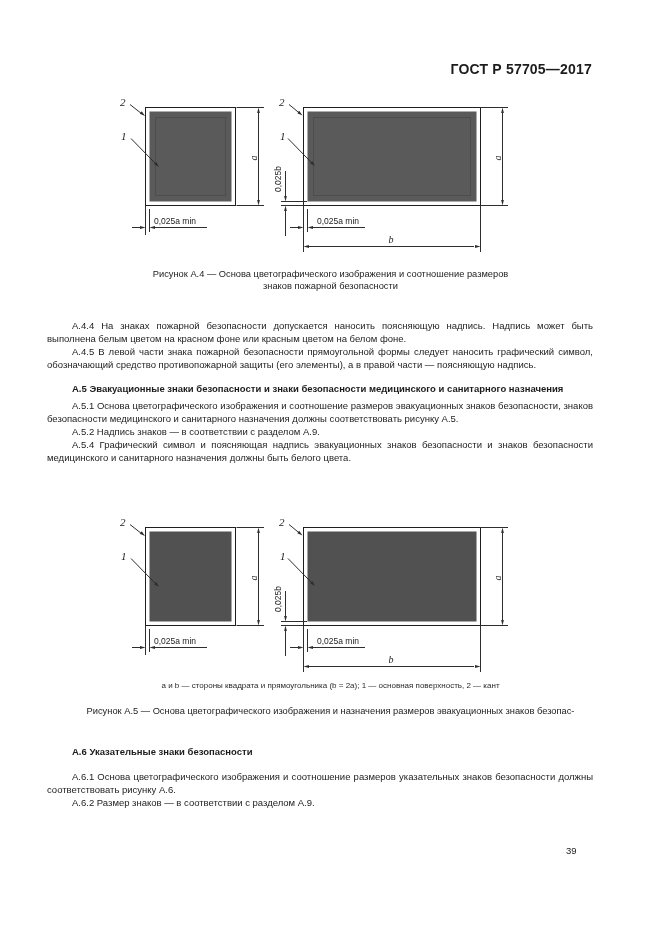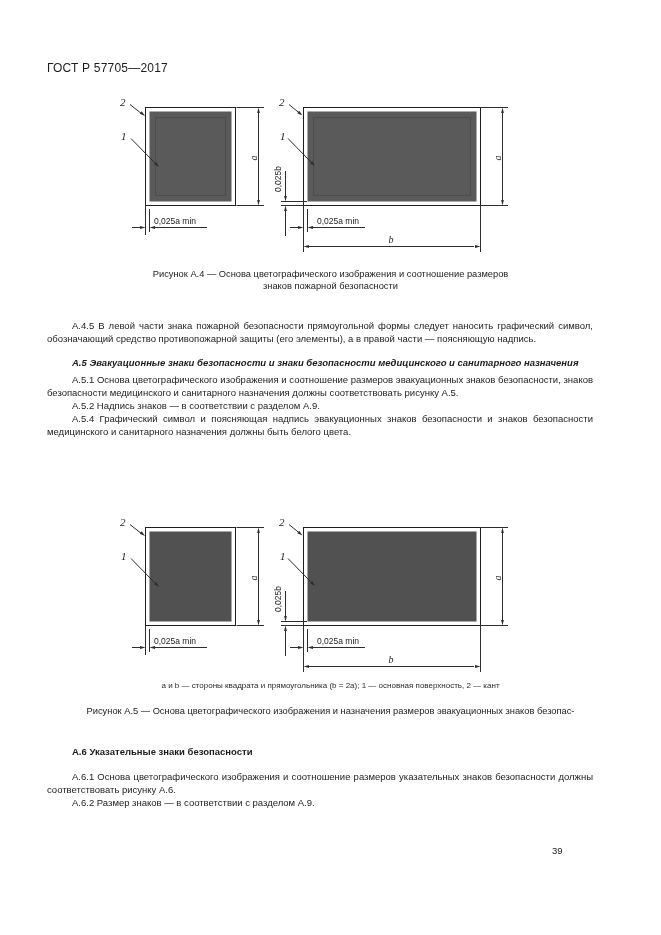--- a/index.html
+++ b/index.html
@@ -7,21 +7,21 @@
     position:relative;
     width:661px;height:935px;
     background:#ffffff;
     font-family:"Liberation Sans",sans-serif;
     color:#1c1c1c;
     overflow:hidden;
     margin:0 auto;
   }
   .doc-header{
     position:absolute;left:47px;top:61px;width:545px;
-    text-align:left;font-weight:normal;font-size:12px;letter-spacing:0.2px;
+    text-align:right;font-weight:bold;font-size:14px;letter-spacing:0.2px;
   }
   .fig{position:absolute;}
   .fig line{stroke:#2e2e2e;stroke-width:1;}
   .fig .thin{stroke-width:0.9;}
   .fig polygon{fill:#2e2e2e;stroke:none;}
   .fig rect.outer{fill:#ffffff;stroke:#1f1f1f;stroke-width:1;shape-rendering:crispEdges;}
   .fig rect.innerline{fill:none;stroke:#464646;stroke-width:1;opacity:0.65;shape-rendering:crispEdges;}
   .fig text{fill:#1c1c1c;}
   .callout{font-family:"Liberation Serif",serif;font-style:italic;font-size:11px;}
   .dimvar{font-family:"Liberation Serif",serif;font-style:italic;font-size:10px;}
@@ -33,24 +33,24 @@
   .figcaption{
     position:absolute;left:40px;width:581px;text-align:center;
     font-size:9.3px;line-height:12px;color:#1c1c1c;
   }
   .textflow{
     position:absolute;left:47px;width:546px;
     font-size:9.5px;line-height:13px;text-align:justify;
   }
   .para{margin:0;text-indent:25px;}
   .heading{margin:0 0 0 25px;font-weight:bold;}
-  .h-a5{margin-top:11px;margin-bottom:4px;font-style:italic;}
+  .h-a5{margin-top:11px;margin-bottom:4px;}
   .h-a6{margin-bottom:12px;}
   .page-number{
-    position:absolute;left:552px;top:845px;font-size:9.5px;
+    position:absolute;left:566px;top:845px;font-size:9.5px;
   }
 </style>
 </head>
 <body>
 
 <div class="page">
 
   <div class="doc-header">ГОСТ Р 57705—2017</div>
 
   <svg class="fig" style="left:70px;top:85px;" width="460" height="172" viewBox="0 0 460 172">
@@ -125,20 +125,21 @@
       <text class="dimvar" text-anchor="middle" x="321" y="157.5">b</text>
     </g>
   </svg>
 
   <div class="figcaption" style="top:268px;">
     <div>Рисунок А.4 — Основа цветографического изображения и соотношение размеров</div>
     <div>знаков пожарной безопасности</div>
   </div>
 
   <div class="textflow" style="top:319px;">
+    <p class="para">А.4.4 На знаках пожарной безопасности допускается наносить поясняющую надпись. Надпись может быть выполнена белым цветом на красном фоне или красным цветом на белом фоне.</p>
     <p class="para">А.4.5 В левой части знака пожарной безопасности прямоугольной формы следует наносить графический символ, обозначающий средство противопожарной защиты (его элементы), а в правой части — поясняющую надпись.</p>
     <p class="heading h-a5">А.5 Эвакуационные знаки безопасности и знаки безопасности медицинского и санитарного назначения</p>
     <p class="para">А.5.1 Основа цветографического изображения и соотношение размеров эвакуационных знаков безопасности, знаков безопасности медицинского и санитарного назначения должны соответствовать рисунку А.5.</p>
     <p class="para">А.5.2 Надпись знаков — в соответствии с разделом А.9.</p>
     <p class="para">А.5.4 Графический символ и поясняющая надпись эвакуационных знаков безопасности и знаков безопасности медицинского и санитарного назначения должны быть белого цвета.</p>
   </div>
 
   <svg class="fig" style="left:70px;top:505px;" width="460" height="172" viewBox="0 0 460 172">
     <g>
       <rect class="outer" x="75.5" y="22.5" width="90" height="98"></rect>

